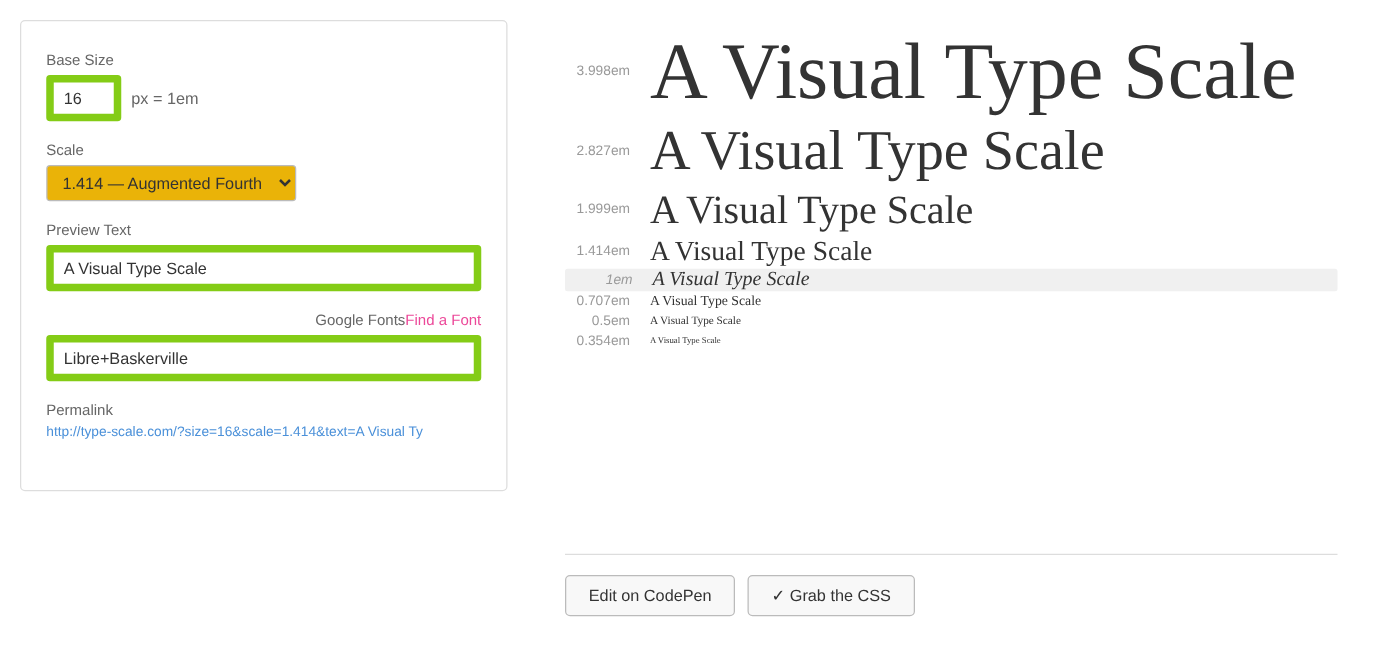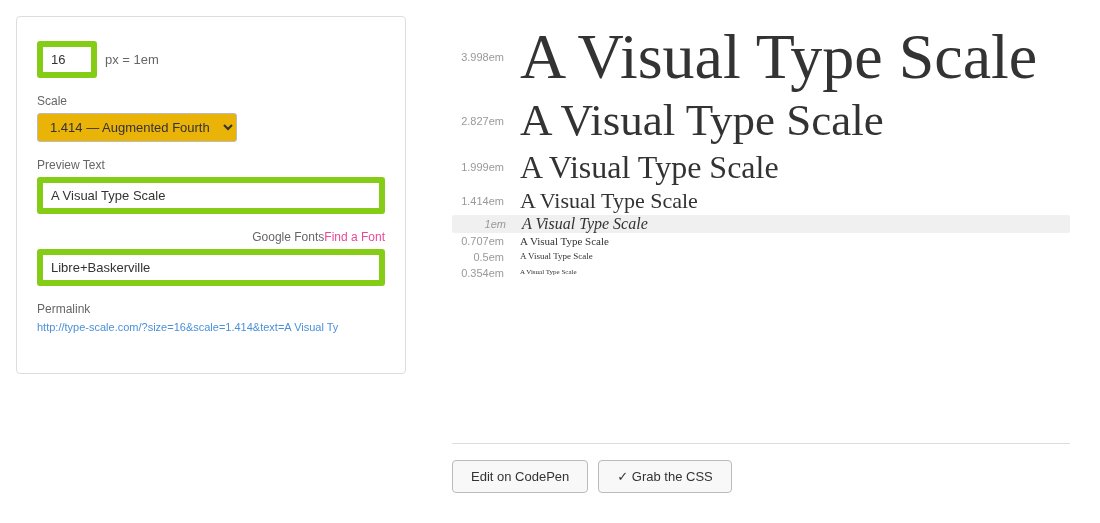--- a/index.html
+++ b/index.html
@@ -175,20 +175,21 @@
       cursor: pointer;
       color: #333;
     }
   </style>
 </head>
 <body>
 
 <div class="left-panel">
 
   <div class="field-group">
+    <label class="field-label">Base Size</label>
     <div class="inline-group">
       <input type="number" class="base-size-input" value="16" style="">
       <span class="px-label">px = 1em</span>
     </div>
   </div>
 
   <div class="field-group">
     <label class="field-label">Scale</label>
     <select>
       <option>1.067 — Minor Second</option>

